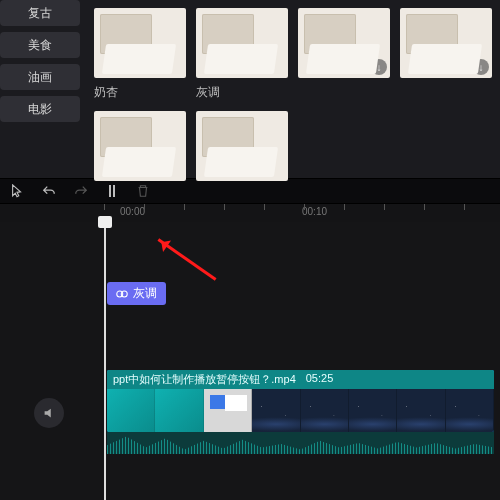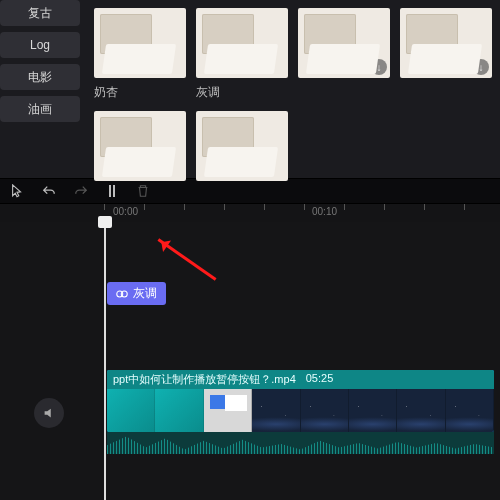--- a/index.html
+++ b/index.html
@@ -40,23 +40,23 @@
   .wave{position:absolute;left:107px;right:6px;top:210px;height:22px;background:linear-gradient(#0c3b3b,#0c3b3b);overflow:hidden}
   .wave::before{content:"";position:absolute;inset:0;background:repeating-linear-gradient(90deg,#1de0d2 0 1px,transparent 1px 3px);opacity:.5;mask:linear-gradient(#000,#000);clip-path:polygon(0 60%,5% 20%,10% 70%,15% 30%,20% 80%,25% 40%,30% 75%,35% 35%,40% 70%,45% 55%,50% 80%,55% 40%,60% 70%,65% 50%,70% 75%,75% 45%,80% 70%,85% 50%,90% 75%,95% 55%,100% 70%,100% 100%,0 100%)}
   svg{display:block}
 </style>
 </head>
 <body>
 
 <div class="top">
   <div class="cats">
     <div class="cat">复古</div>
-    <div class="cat">Log</div>
+    <div class="cat">美食</div>
+    <div class="cat">油画</div>
     <div class="cat">电影</div>
-    <div class="cat">油画</div>
   </div>
   <div class="gallery">
     <div class="thumb">
         <div class="tbox"></div>
         <div class="tname">奶杏</div>
       </div>
     <div class="thumb">
         <div class="tbox"></div>
         <div class="tname">灰调</div>
       </div>
@@ -103,22 +103,22 @@
       </svg>
     </span>
   <span class="tool dis">
       <svg width="14" height="14" viewBox="0 0 16 16">
         <path d="M3 4h10M5 4V2h6v2M4 4l1 10h6l1-10" fill="none" stroke="currentColor" stroke-width="1.3"></path>
       </svg>
     </span>
 </div>
 
 <div class="ruler">
-  <span class="ticklbl" style="left:113px">00:00</span>
-  <span class="ticklbl" style="left:312px">00:10</span>
+  <span class="ticklbl" style="left:120px">00:00</span>
+  <span class="ticklbl" style="left:302px">00:10</span>
   <span class="tick" style="left:104px"></span>
     <span class="tick" style="left:144px"></span>
     <span class="tick" style="left:184px"></span>
     <span class="tick" style="left:224px"></span>
     <span class="tick" style="left:264px"></span>
     <span class="tick" style="left:304px"></span>
     <span class="tick" style="left:344px"></span>
     <span class="tick" style="left:384px"></span>
     <span class="tick" style="left:424px"></span>
     <span class="tick" style="left:464px"></span>

